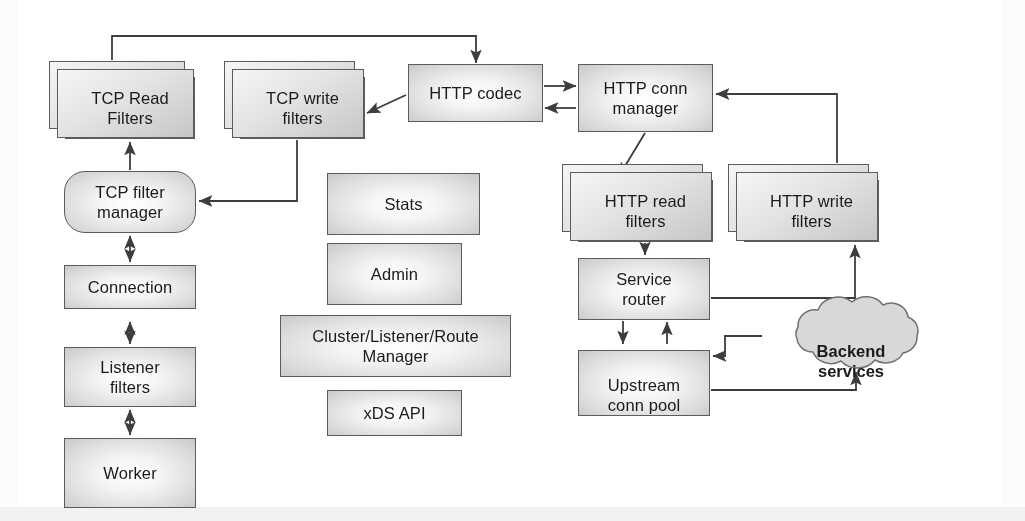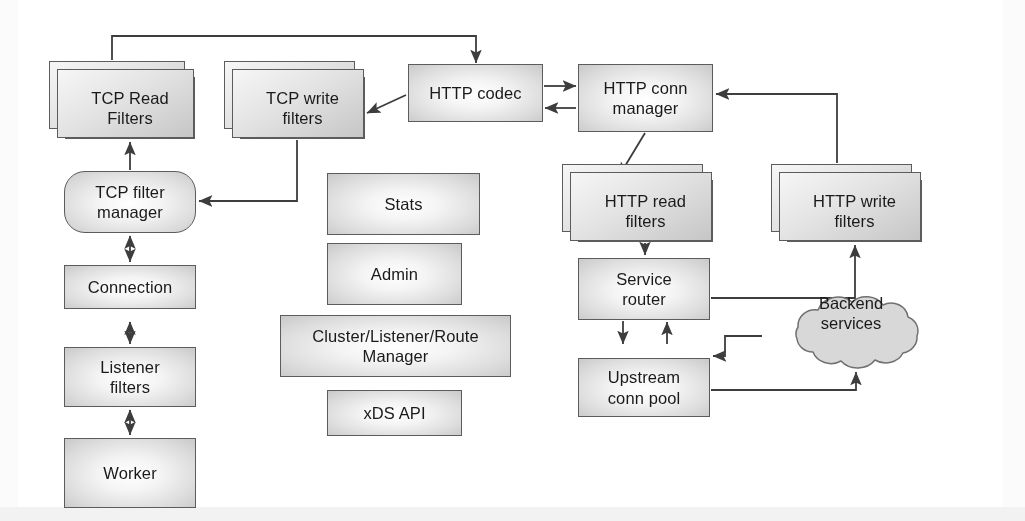--- a/index.html
+++ b/index.html
@@ -77,22 +77,23 @@
   }
   .stack::after {
     left: -9px; top: -9px; right: 0px; bottom: 0px;
   }
 
   
   .cloud {
     position: absolute;
     z-index: 3;
     display: flex;
-    align-items: flex-start;
+    align-items: flex-end;
     justify-content: center;
+    font-weight: bold;
   }
   .cloud .cloud-label {
     position: relative;
     z-index: 2;
     text-align: center;
     font-size: 16.5px;
     line-height: 1.22;
     color: #1a1a1a;
   }
   .cloud svg { position: absolute; left: 0; top: 0; }
@@ -217,35 +218,35 @@
     <span class="lbl">xDS API</span>
   </div>
 
   <div class="node stack" style="left:578px; top:180px; width:135px; height:62px;">
     <span class="lbl">
       <span>HTTP read</span><br>
       <span>filters</span>
     </span>
   </div>
 
-  <div class="node stack" style="left:787px; top:180px; width:135px; height:62px;">
+  <div class="node stack" style="left:744px; top:180px; width:135px; height:62px;">
     <span class="lbl">
       <span>HTTP write</span><br>
       <span>filters</span>
     </span>
   </div>
 
   <div class="node" style="left:578px; top:258px; width:132px; height:62px;">
     <span class="lbl">
       <span>Service</span><br>
       <span>router</span>
     </span>
   </div>
 
-  <div class="node" style="left:578px; top:358px; width:132px; height:59px;">
+  <div class="node" style="left:578px; top:350px; width:132px; height:66px;align-items:flex-end;">
     <span class="lbl">
       <span>Upstream</span><br>
       <span>conn pool</span>
     </span>
   </div>
 
   <div class="cloud" style="left:760px; top:293px; width:182px; height:88px;">
     <svg width="182" height="88" viewBox="0 0 182 88" xmlns="http://www.w3.org/2000/svg">
       <path d="M38,34
                a17,16 0 0,1 20,-17

